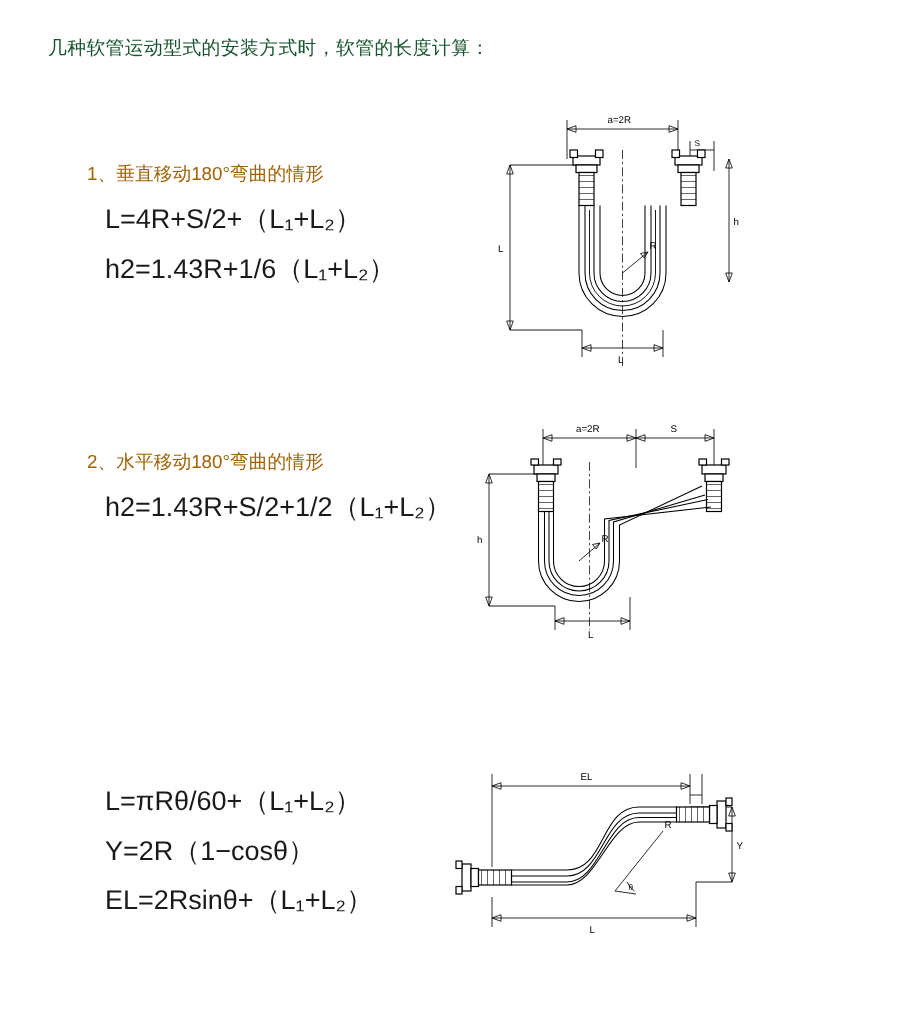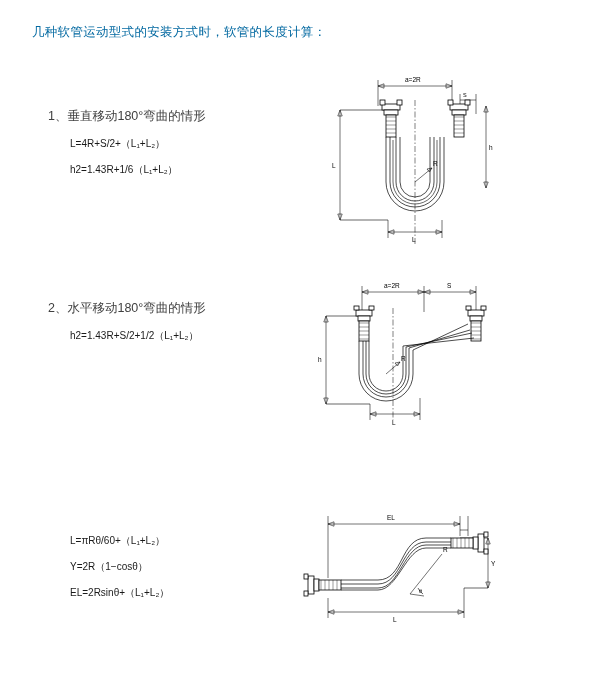--- a/index.html
+++ b/index.html
@@ -19,50 +19,50 @@
     position: relative;
     width: 600px;
     height: 675px;
   }
   .intro {
     position: absolute;
     left: 32px;
     top: 24px;
     font-size: 12.5px;
     letter-spacing: 0.3px;
-    color: #0369a1;
+    color: #14532d;
     white-space: nowrap;
   }
 
   .section {
     position: absolute;
     left: 0;
     width: 600px;
   }
   .sec1 { top: 108px; }
   .sec2 { top: 300px; }
   .sec3 { top: 522px; }
 
   .text-col {
     position: absolute;
     left: 48px;
     top: 0;
     width: 270px;
   }
   .sec-title {
     font-size: 12.5px;
-    color: #404040;
+    color: #a16207;
     white-space: nowrap;
-    margin: 0 0 9px 0;
+    margin: 0 0 9px 10px;
   }
   .formula {
-    font-size: 10px;
+    font-size: 18px;
     color: #1a1a1a;
     white-space: nowrap;
-    margin: 12px 0 9px 22px;
+    margin: 0 0 9px 22px;
   }
 
   .fig {
     position: absolute;
   }
   .fig1 { left: 300px; top: -38px; }
   .fig2 { left: 300px; top: -22px; }
   .fig3 { left: 292px; top: -20px; }
 
   svg { display: block; }

